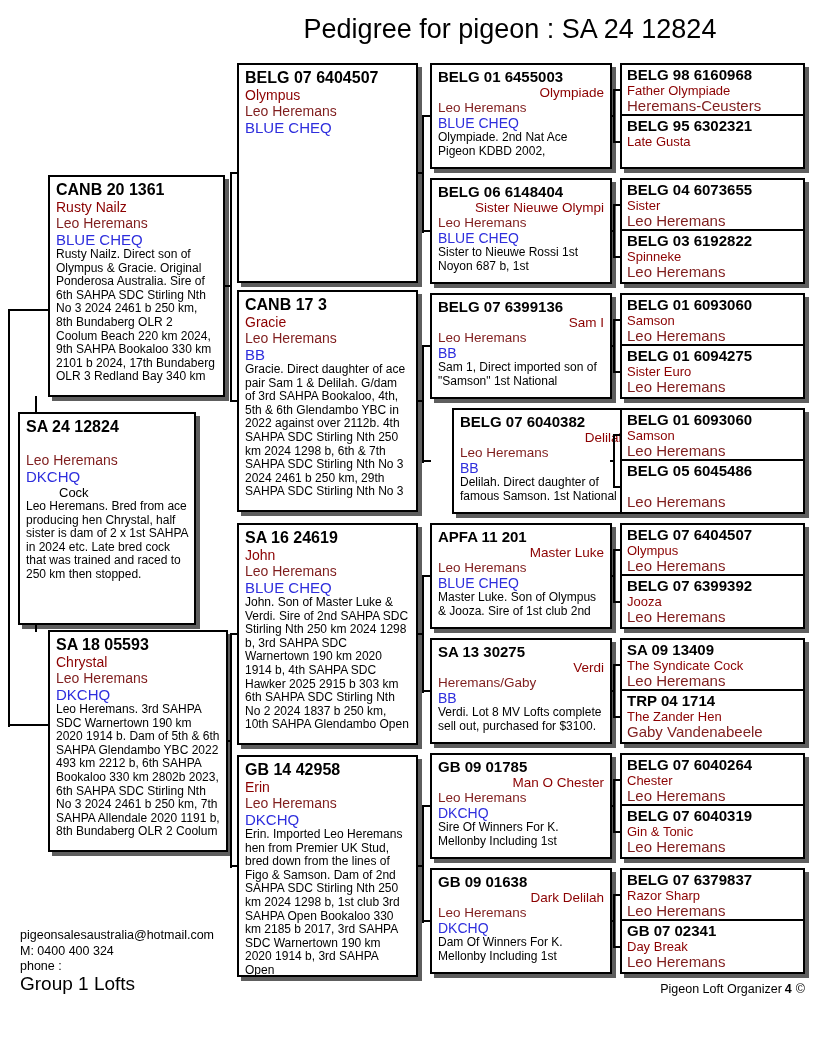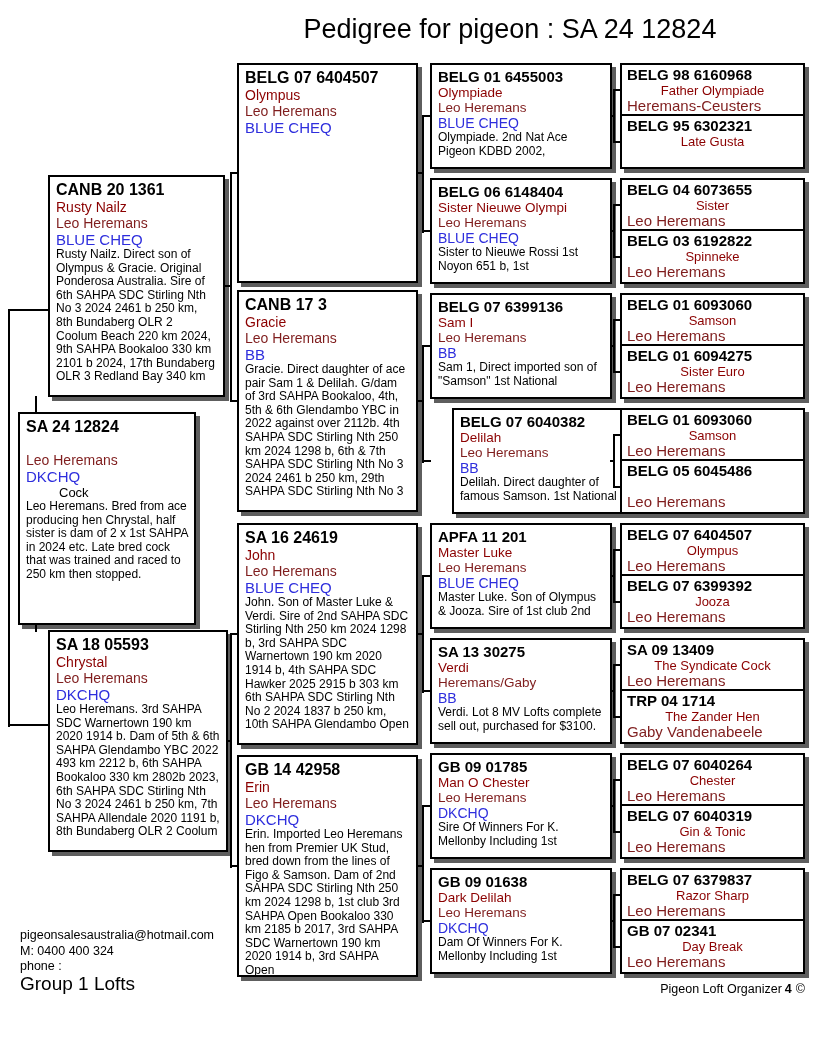--- a/index.html
+++ b/index.html
@@ -18,30 +18,30 @@
     padding:3px 6px; overflow:hidden;
   }
   .ring    { font-size:16px; font-weight:bold; color:#000; line-height:19px; min-height:19px; }
   .pname   { font-size:14px; color:#8B0000; line-height:16px; min-height:16px; }
   .breeder { font-size:14px; color:#7f1d1d; line-height:16px; min-height:16px; }
   .pcolor  { font-size:15px; color:#2E2EDD; line-height:17px; min-height:17px; }
   .sex     { font-size:13px; color:#000; line-height:15px;margin-left:33px; }
   .desc    { font-size:12px; color:#000; line-height:13.6px; }
 
   .small .ring    { font-size:15px; line-height:17px; min-height:17px; }
-  .small .pname   { font-size:13.5px; line-height:15px; min-height:15px; }
+  .small .pname   { font-size:13.5px; line-height:15px; min-height:15px;text-align:right; }
   .small .breeder { font-size:13.5px; line-height:15px; min-height:15px; }
   .small .pcolor  { font-size:14px; line-height:16px; min-height:16px; }
   .small .desc    { font-size:12px; line-height:13.5px; }
 
   .pair { padding:0; }
   .half { height:51px; box-sizing:border-box; padding:1px 5px; overflow:hidden; }
   .half.h1 { border-bottom:2px solid #000; }
   .half .ring    { font-size:15px; line-height:17px; min-height:17px; }
-  .half .pname   { font-size:13px; line-height:15px; min-height:15px;text-align:center; }
+  .half .pname   { font-size:13px; line-height:15px; min-height:15px; }
   .half .breeder { font-size:15px; line-height:15px; min-height:15px; }
 
   .ln { position:absolute; display:block; background:#000; }
 
   .f-email, .f-mobile, .f-phone { position:absolute; left:20px; font-size:12.5px; line-height:15px; }
   .f-loft { position:absolute; left:20px; font-size:19px; line-height:22px; }
   .f-app  { position:absolute; left:560px; top:982px; width:245px; text-align:right; font-size:12.5px; }
   .f-app .ver { font-weight:bold; margin-left:3px; }
   .f-app .cpy { margin-left:4px; }
 </style>
@@ -114,21 +114,21 @@
     <div class="breeder">Leo Heremans</div>
     <div class="pcolor">BLUE CHEQ</div>
     <div class="desc">Olympiade. 2nd Nat Ace Pigeon KDBD 2002,</div>
   </div>
 
   <div class="pbox small" style="left:430px;top:178px;width:182px;height:106px">
     <div class="ring">BELG 06 6148404</div>
     <div class="pname">Sister Nieuwe Olympi</div>
     <div class="breeder">Leo Heremans</div>
     <div class="pcolor">BLUE CHEQ</div>
-    <div class="desc">Sister to Nieuwe Rossi 1st Noyon 651 b, 1st</div>
+    <div class="desc">Sister to Nieuwe Rossi 1st Noyon 687 b, 1st</div>
   </div>
 
   <div class="pbox small" style="left:430px;top:293px;width:182px;height:106px">
     <div class="ring">BELG 07 6399136</div>
     <div class="pname">Sam I</div>
     <div class="breeder">Leo Heremans</div>
     <div class="pcolor">BB</div>
     <div class="desc">Sam 1, Direct imported son of "Samson" 1st National</div>
   </div>
 

